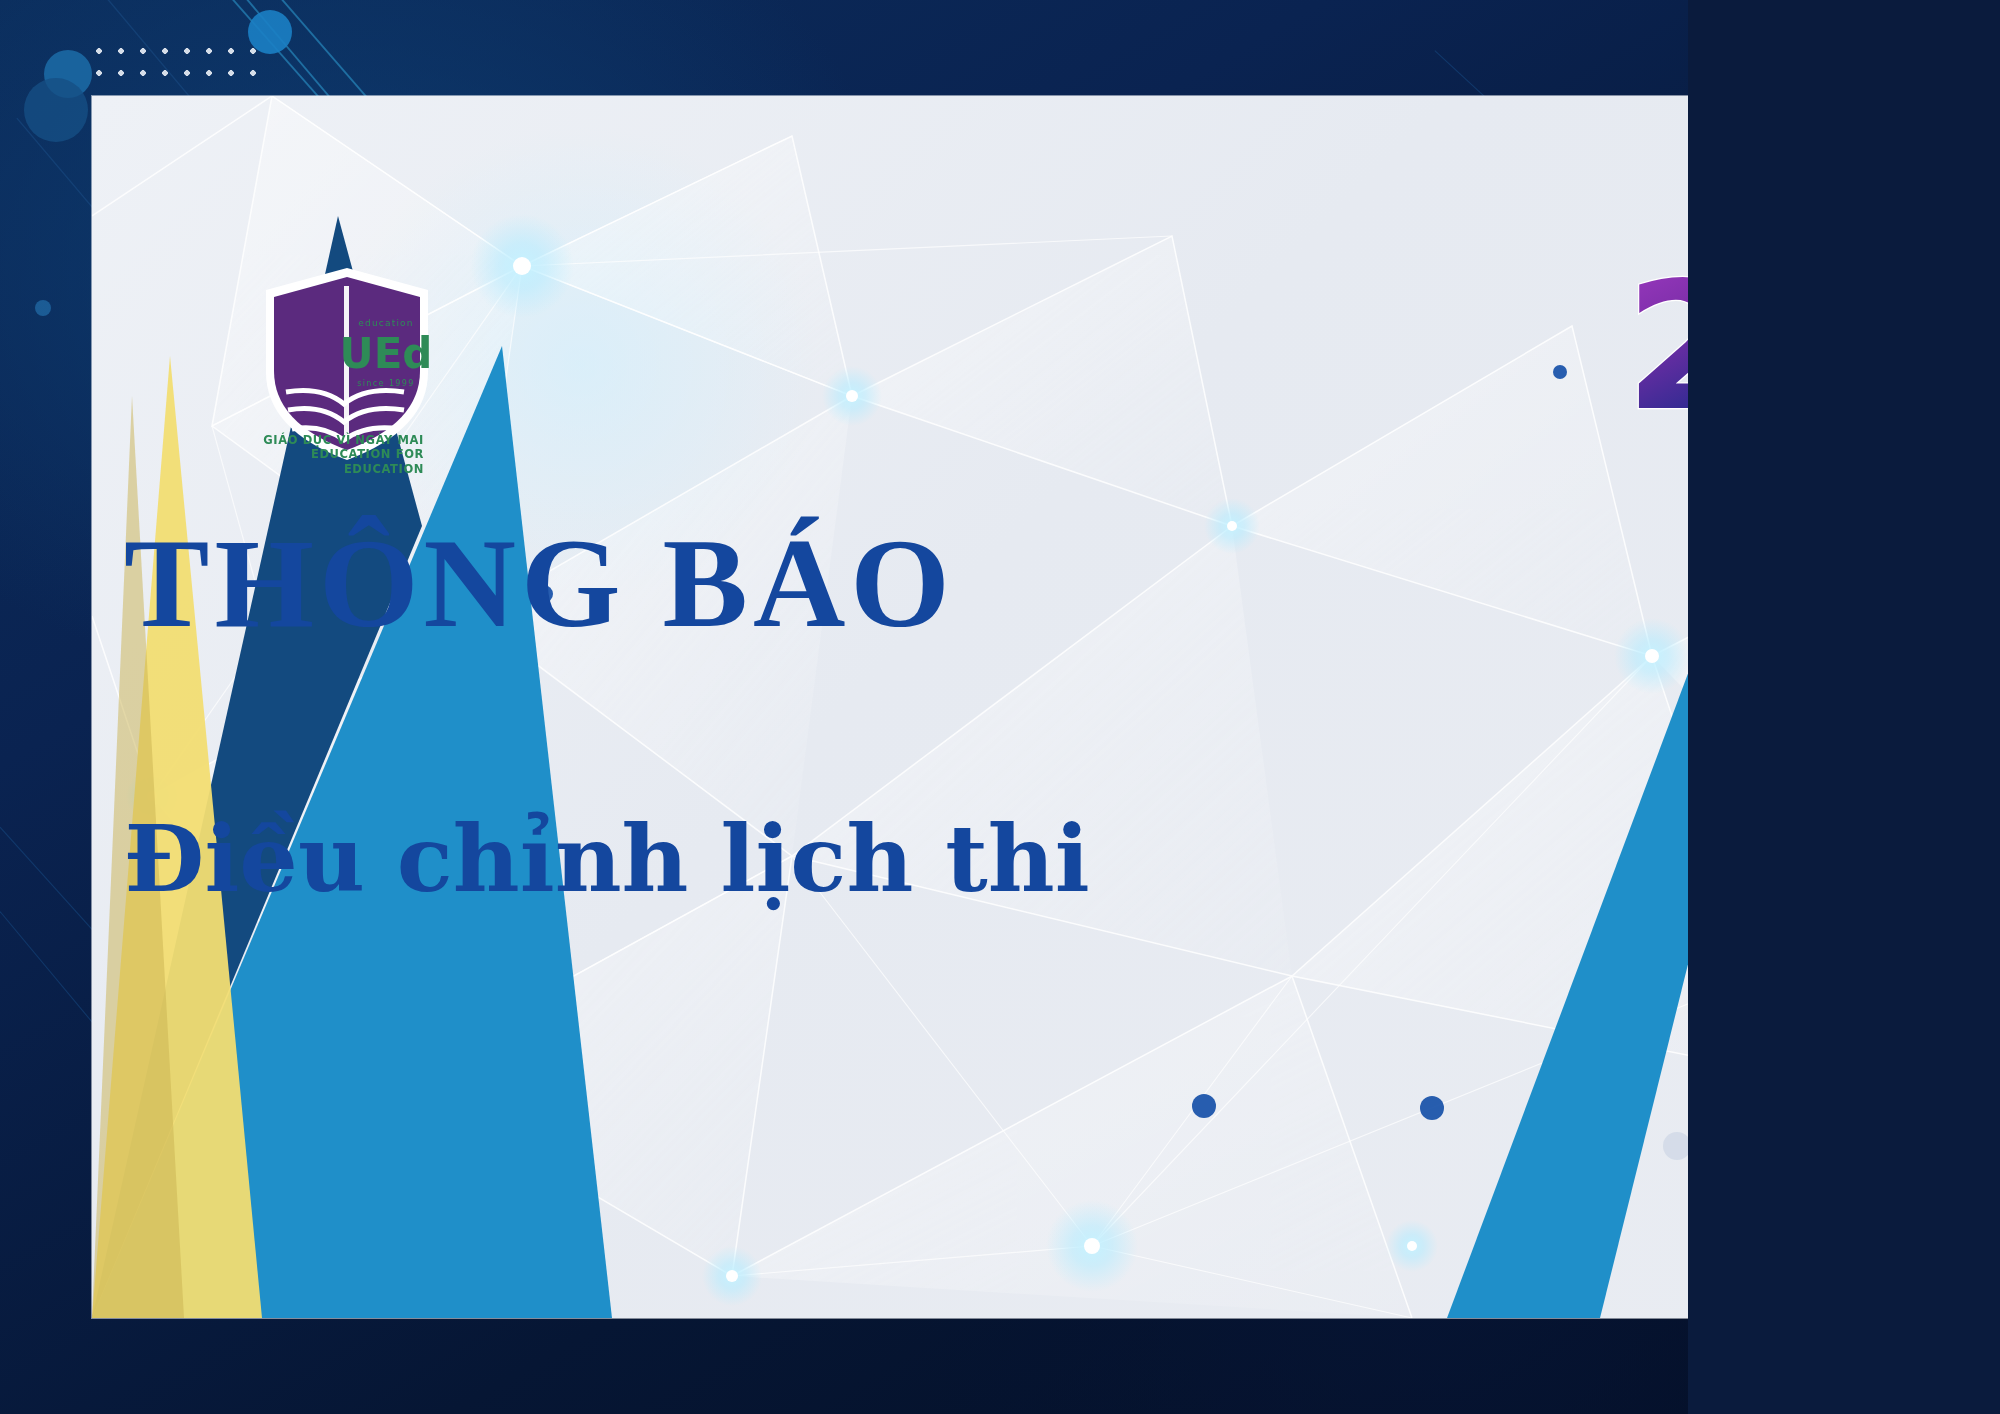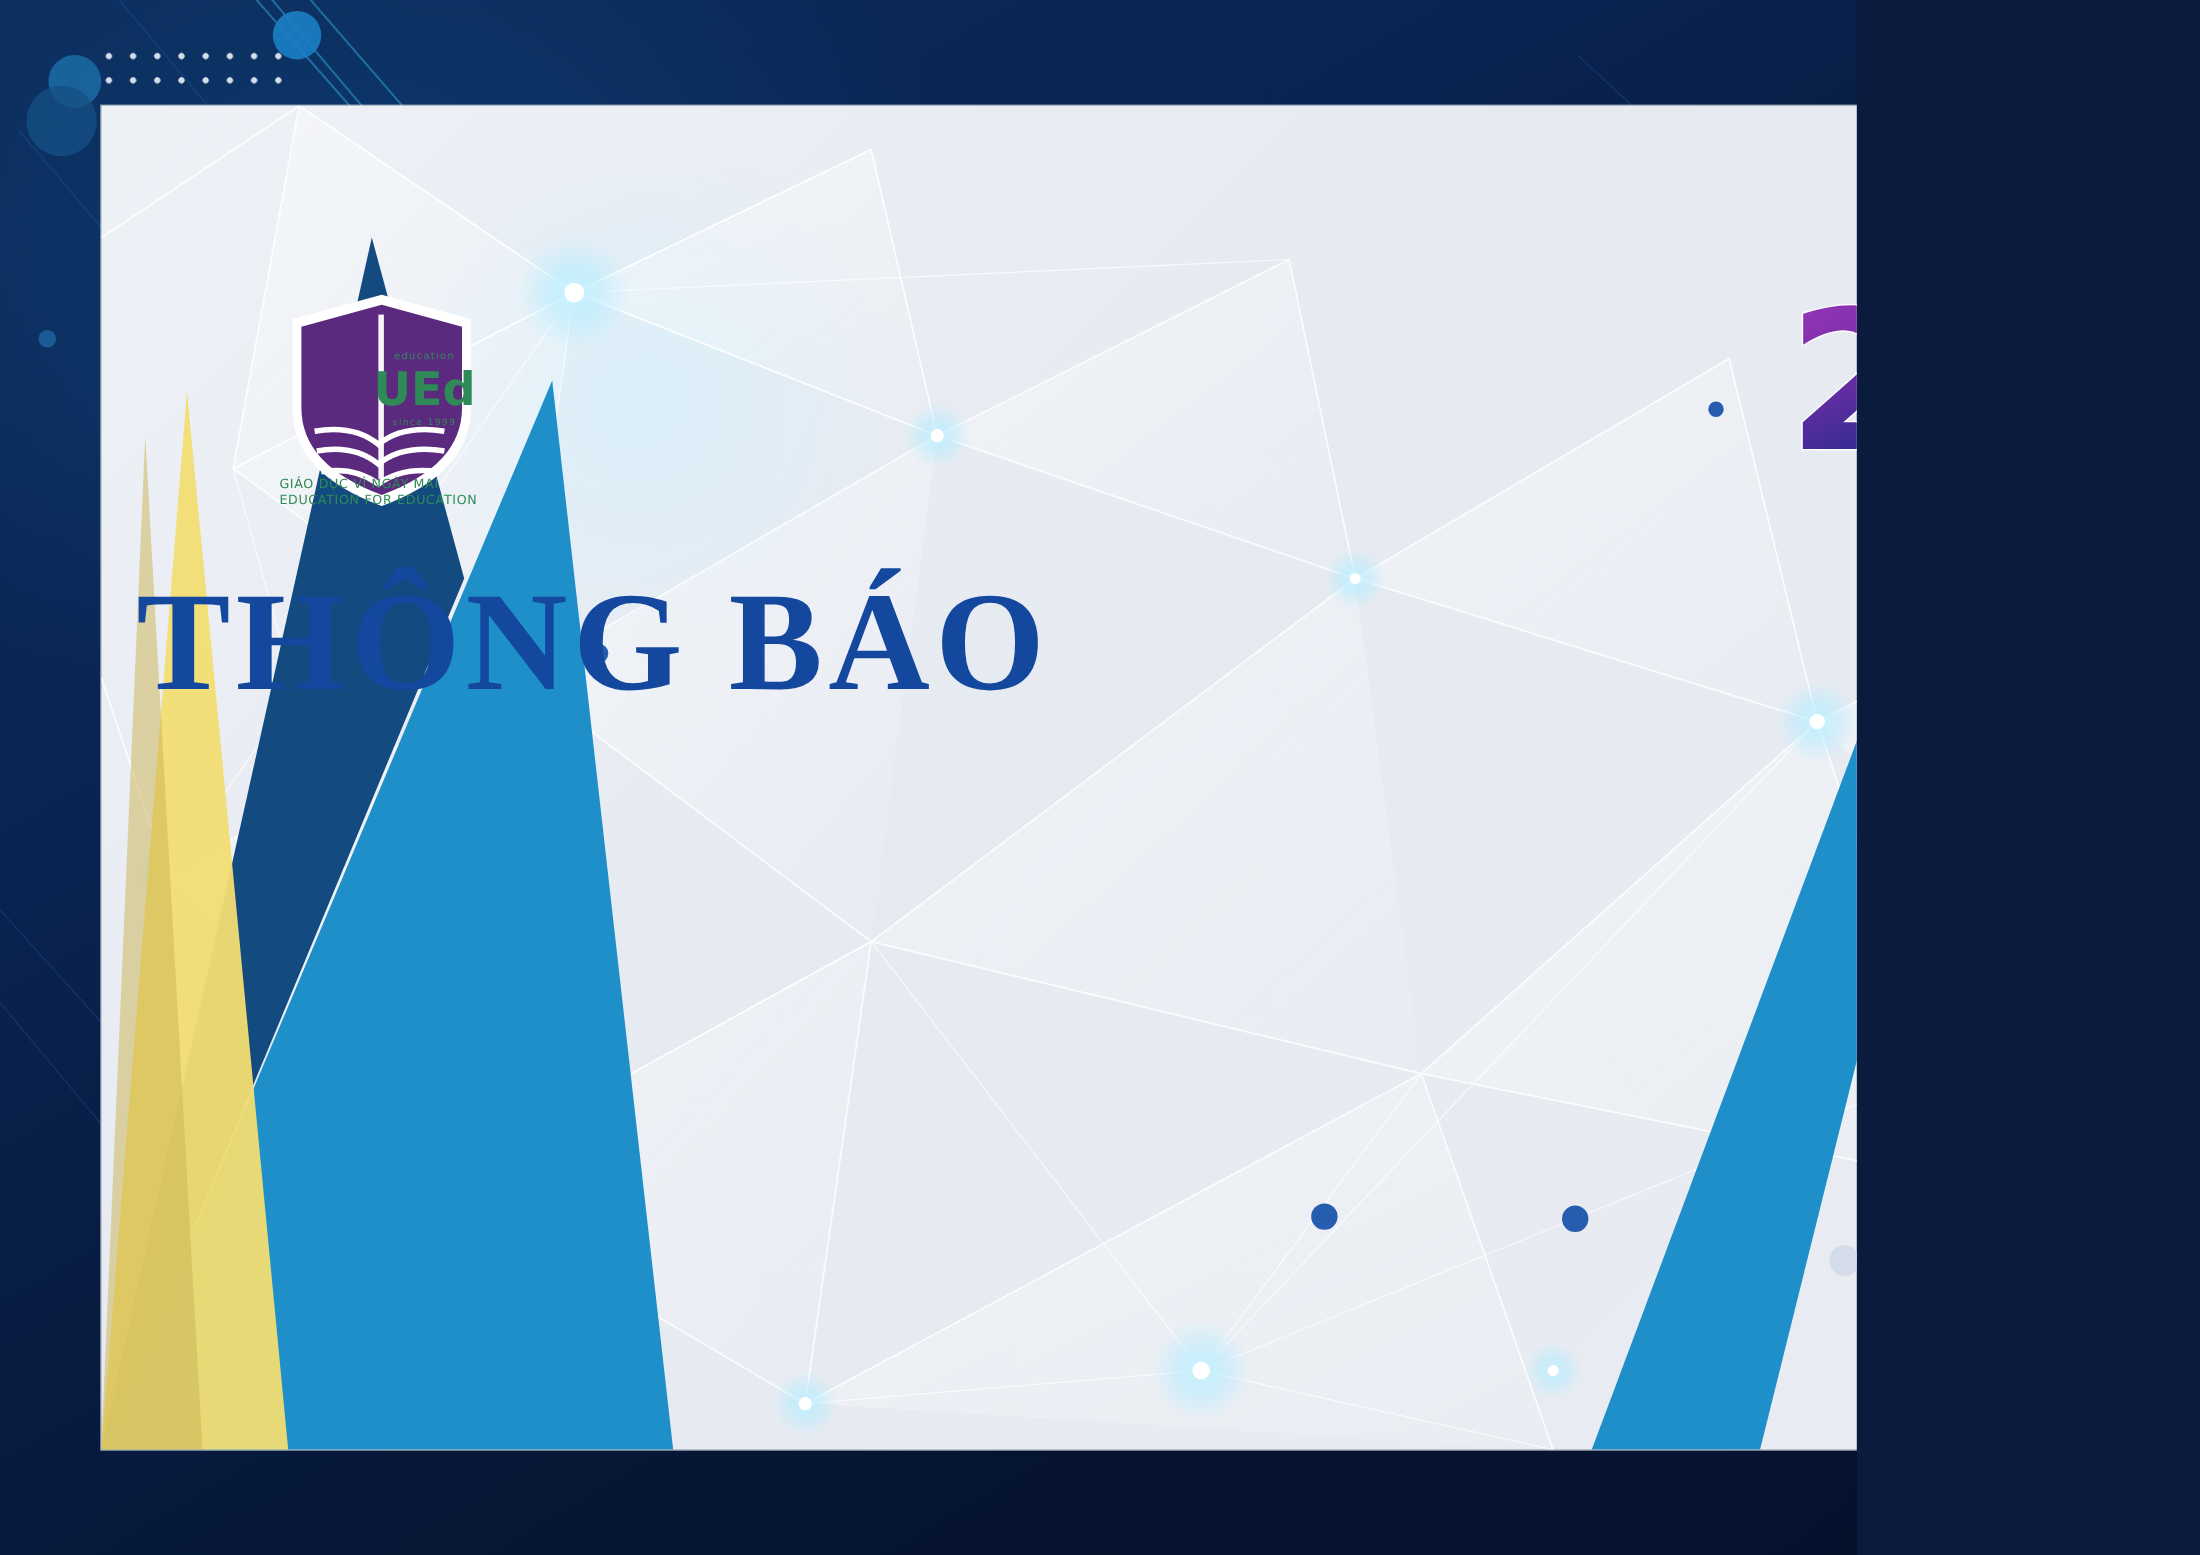--- a/index.html
+++ b/index.html
@@ -67,26 +67,26 @@
   
   .logo-ued {
     position: absolute;
     left: 170px;
     top: 168px;
     width: 170px;
     height: 200px;
   }
   .logo-tagline {
     position: absolute;
-    left: 162px;
+    left: 144px;
     top: 337px;
     width: 188px;
-    text-align: left;
+    text-align: right;
     font-family: "DejaVu Sans", sans-serif;
-    font-weight: normal;
+    font-weight: bold;
     color: #2e8b57;
     line-height: 1.25;
     letter-spacing: .6px;
   }
   .logo-tagline .l1 { font-size: 11.5px; }
   .logo-tagline .l2 { font-size: 11.5px; }
 
   
   .logo-25 {
     position: absolute;
@@ -317,16 +317,17 @@
 
       <text x="182" y="146" font-family="DejaVu Sans, sans-serif" font-size="42" font-weight="bold" fill="url(#gold)" text-anchor="middle">UEd</text>
 
       <rect x="140" y="150" width="110" height="22" fill="url(#barpu)"></rect>
       <text x="152" y="167" font-family="DejaVu Sans, sans-serif" font-size="11" fill="#ffffff">Since</text>
       <text x="186" y="168" font-family="DejaVu Sans, sans-serif" font-size="16" fill="#ffffff">1999</text>
     </svg>
 
     <div class="headline title-main">THÔNG BÁO</div>
 
+    <div class="headline sub-1">Điều chỉnh lịch thi</div>
 
 
   </div>
 </div>
 
 </body></html>

